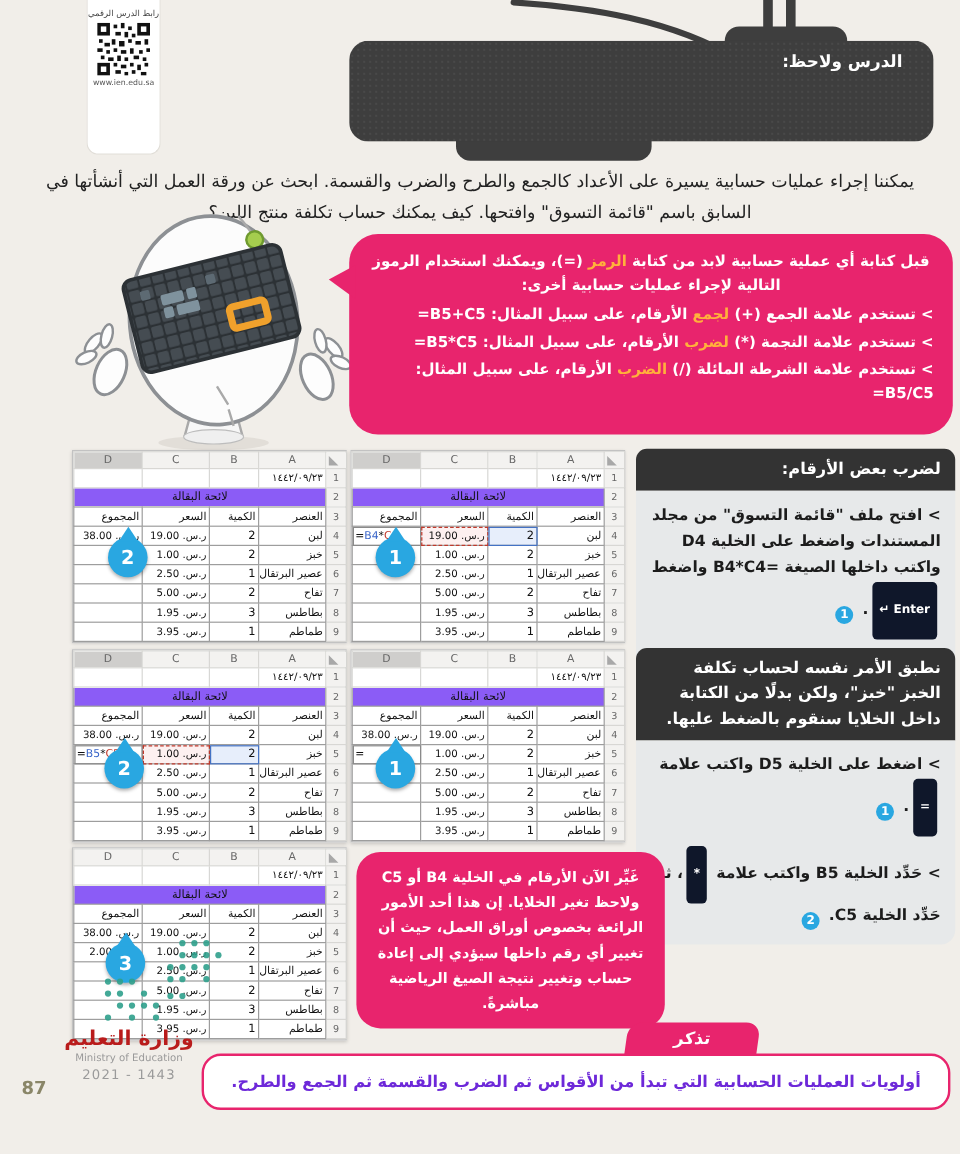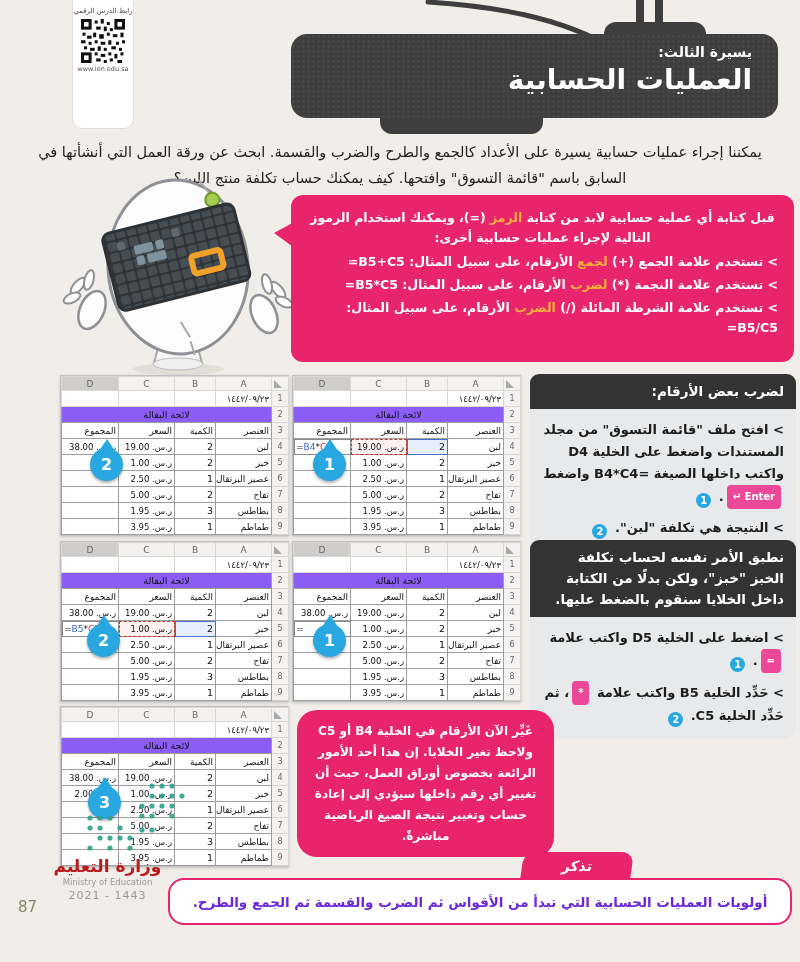--- a/index.html
+++ b/index.html
@@ -23,21 +23,21 @@
           background-image:radial-gradient(rgba(255,255,255,.06) 1px,transparent 1.2px);background-size:5px 5px;
           color:#fff;direction:rtl;text-align:right;padding:10px 26px 0 0;box-sizing:border-box;z-index:2;}
   #banner-tab{left:380px;top:114px;width:163px;height:20px;background:#3e3e3e;border-radius:0 0 12px 12px;z-index:1;}
   #banner-lesson{font-size:14px;font-weight:bold;}
   #banner-title{font-size:28px;font-weight:bold;margin-top:3px;}
 
   #intro{left:30px;top:139px;width:740px;direction:rtl;text-align:center;font-size:14.5px;
          color:#222;line-height:1.8;}
 
   
-  #bubble{left:291px;top:195px;width:503px;height:167px;background:#e8246d;border-radius:12px;color:#fff;z-index:2;}
+  #bubble{left:291px;top:195px;width:503px;height:167px;background:#e8246d;border-radius:24px;color:#fff;z-index:2;}
   #bubble-tail{position:absolute;left:-17px;top:26px;width:0;height:0;
        border-top:12px solid transparent;border-bottom:16px solid transparent;border-right:22px solid #e8246d;}
   #bubble-lines{padding:13px 16px 10px;direction:rtl;font-size:12.5px;font-weight:bold;line-height:1.62;}
   .bline.center{text-align:center;}
   .bline.right{text-align:right;margin-top:3px;}
   .hl{color:#ffb13b;}
 
   
   .sheet{position:absolute;width:227px;background:#fff;border:1px solid #c2c2c2;box-shadow:0 1px 3px rgba(0,0,0,.18);}
   table.xl{border-collapse:collapse;width:100%;table-layout:fixed;direction:ltr;}
@@ -66,21 +66,21 @@
          border-left:8px solid transparent;border-right:8px solid transparent;border-bottom:12px solid #29a7e1;}
 
   
   .sbox{position:absolute;left:530px;width:266px;}
   .sbox-h{background:#333;color:#fff;direction:rtl;text-align:right;font-size:13.5px;font-weight:bold;
           padding:7px 12px;border-radius:9px 9px 0 0;line-height:1.55;}
   .sbox-b{background:#e7e9ea;border-radius:0 0 12px 12px;padding:10px 12px 12px;direction:rtl;
           text-align:right;font-size:13px;font-weight:bold;color:#1c1c1c;line-height:1.7;}
   .bullet{margin-bottom:8px;}
   .bullet:last-child{margin-bottom:0;}
-  .key{background:#ec4899;color:#fff;border-radius:4px;padding:4px 6px;font-size:10px;margin:0 3px;
+  .key{background:#0f172a;color:#fff;border-radius:4px;padding:16px 6px;font-size:10px;margin:0 3px;
        display:inline-block;direction:ltr;line-height:1.6;vertical-align:1px;text-align:right;}
   .numdot{background:#29a7e1;color:#fff;border-radius:50%;width:15px;height:15px;
           display:inline-flex;align-items:center;justify-content:center;font-size:10px;
           margin:0 3px;vertical-align:-3px;font-weight:bold;}
 
   
   #pink-note{left:297px;top:710px;width:257px;height:147px;background:#e8246d;border-radius:20px;
              color:#fff;font-weight:bold;font-size:12px;direction:rtl;text-align:center;line-height:1.75;
              display:flex;align-items:center;justify-content:center;padding:6px 12px;box-sizing:border-box;}
 
@@ -90,21 +90,21 @@
   #reminder-tab{position:absolute;left:352px;top:-28px;width:110px;height:28px;background:#e8246d;
             border-radius:12px 12px 0 0;color:#fff;font-weight:bold;font-size:14px;direction:rtl;
             display:flex;align-items:center;justify-content:center;transform:skewX(-8deg);}
   #reminder-text{color:#6d28d9;font-weight:bold;font-size:13.5px;direction:rtl;text-align:center;}
 
   
   #ministry{left:50px;top:856px;width:115px;text-align:center;}
   #ministry-ar{font-size:17px;font-weight:bold;color:#b91c1c;direction:rtl;letter-spacing:1px;}
   #ministry-en{font-size:8.5px;color:#9a9a9a;margin-top:1px;}
   #ministry-yr{font-size:11px;color:#9a9a9a;margin-top:2px;letter-spacing:1px;}
-  #page-num{left:18px;top:898px;font-size:15px;font-weight:normal;color:#8a8668;}
+  #page-num{left:18px;top:898px;font-size:15px;font-weight:bold;color:#8a8668;}
 </style>
 </head>
 <body>
 
 <div id="page">
 
   <div class="abs cable" id="cable-bar1"></div>
   <div class="abs cable" id="cable-bar2"></div>
   <div class="abs cable" id="plug-base"></div>
   <svg class="abs" style="left:420px;top:0;" width="200" height="56">
@@ -157,22 +157,21 @@
           <rect x="15" y="27" width="2" height="2"></rect>
         <rect x="19" y="26" width="2" height="2"></rect>
           <rect x="24" y="27" width="3" height="2"></rect>
       </g>
     </svg>
     <div id="qr-url">www.ien.edu.sa</div>
   </div>
 
   <div class="abs" id="banner-tab"></div>
   <div class="abs" id="banner">
-    <div id="banner-lesson">يسيرة الثالث:</div>
-    <div id="banner-title">العمليات الحسابية</div>
+    <div id="banner-lesson">الدرس ولاحظ:</div>
   </div>
 
   <div class="abs" id="intro">يمكننا إجراء عمليات حسابية يسيرة على الأعداد كالجمع والطرح والضرب والقسمة. ابحث عن ورقة العمل التي أنشأتها في السابق باسم "قائمة التسوق" وافتحها. كيف يمكنك حساب تكلفة منتج اللبن؟</div>
 
   <svg class="abs" style="left:58px;top:172px;" width="238" height="205" viewBox="0 0 238 205">
     <defs>
       <pattern id="keys" width="11" height="11" patternUnits="userSpaceOnUse">
         <rect width="9.3" height="9.3" rx="1.5" fill="#454c52"></rect>
       </pattern>
     </defs>

